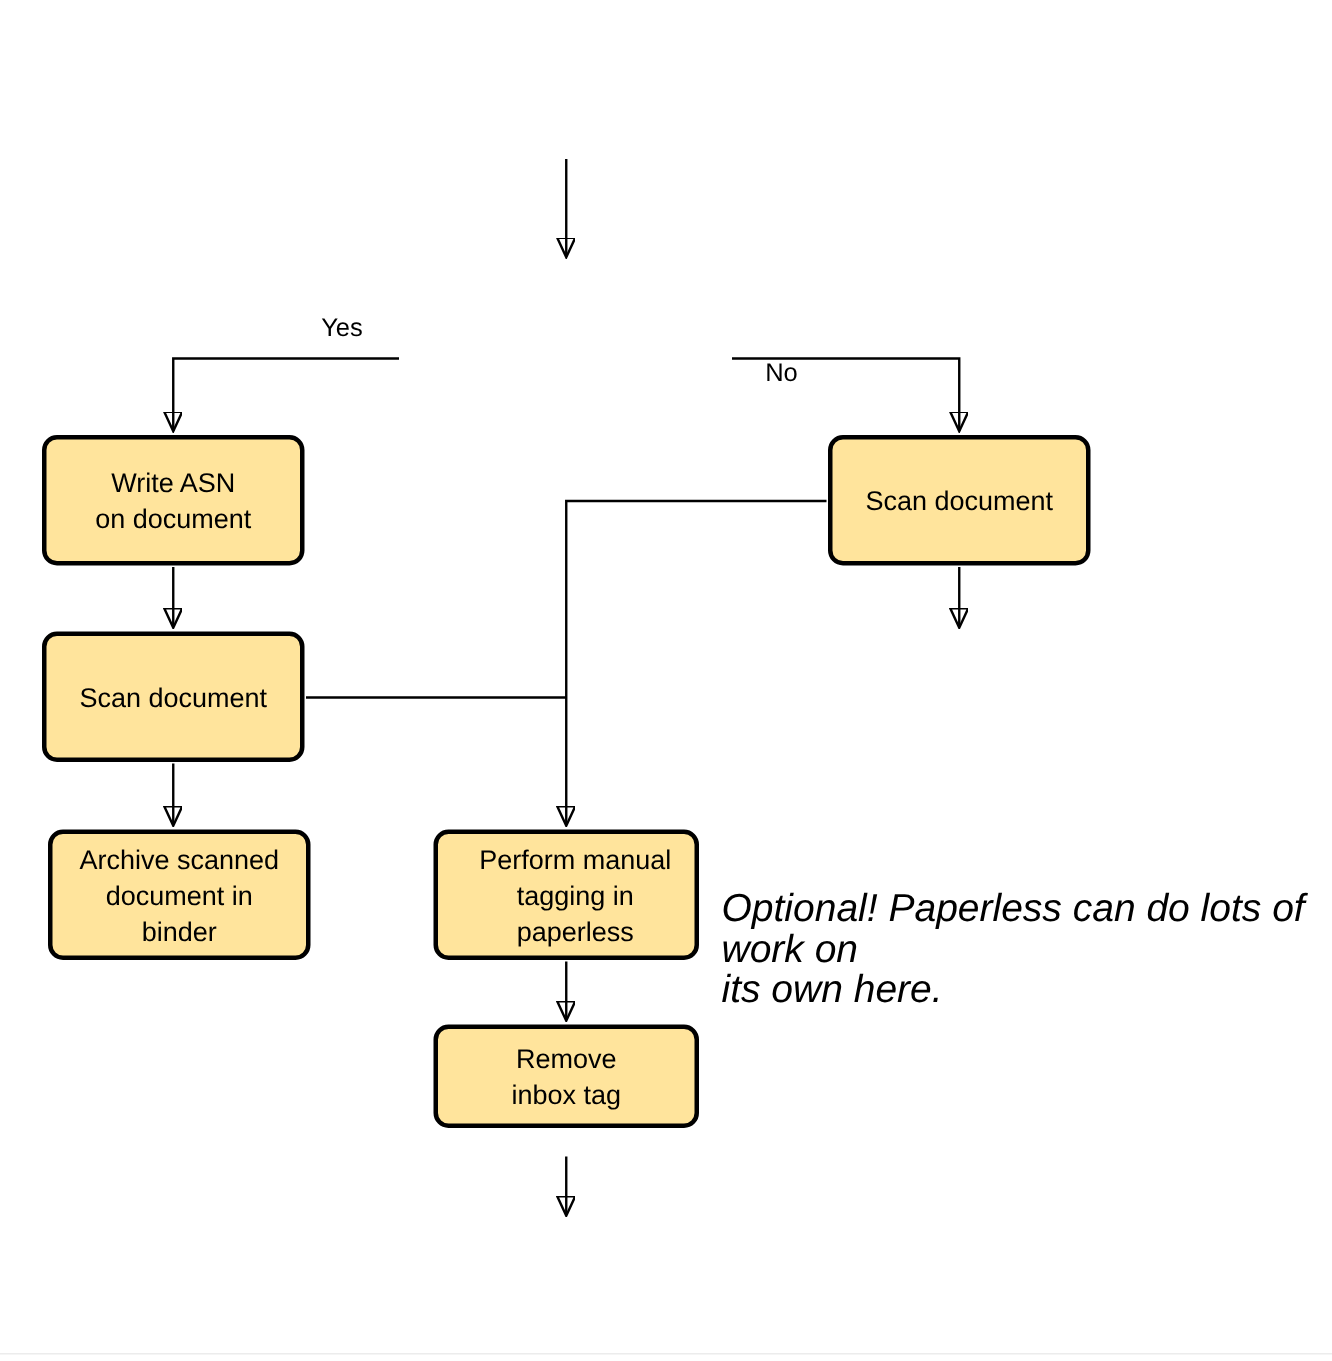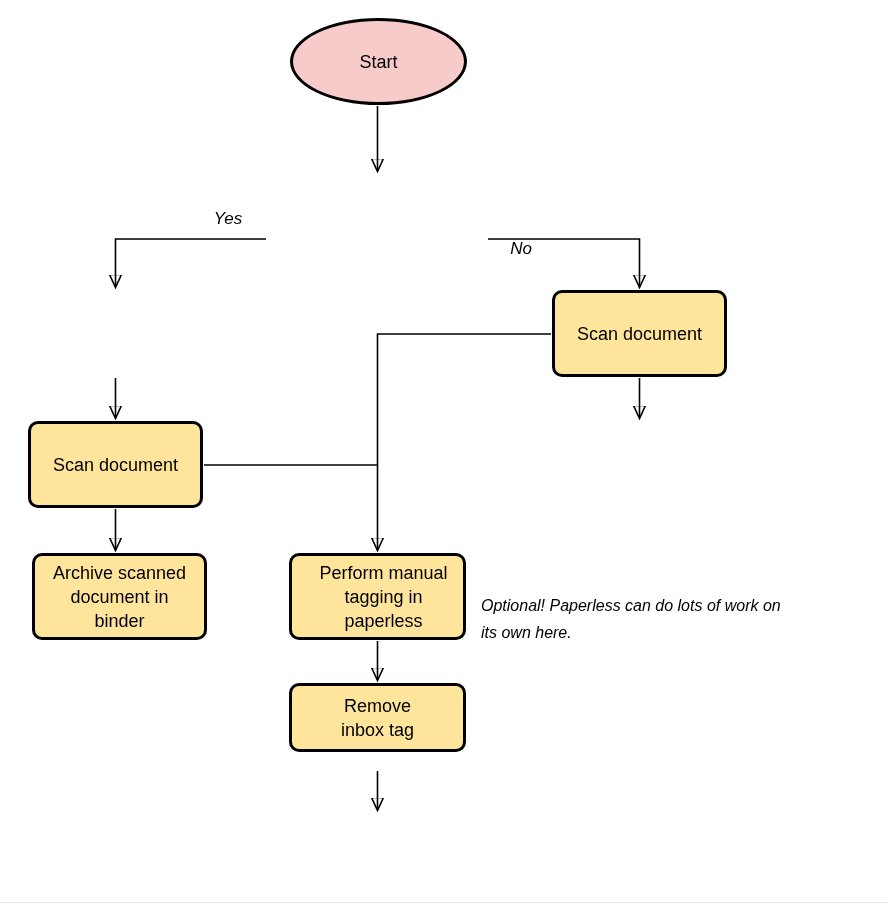--- a/index.html
+++ b/index.html
@@ -44,27 +44,26 @@
     display: flex; align-items: center; justify-content: center;
     text-align: center; white-space: pre-line;
     font-size: 18px; line-height: 24px;
   }
   .edge-label {
     position: absolute;
     font-size: 17px;
     line-height: 20px;
     text-align: center;
     width: 50px;
-    font-style: italic;
   }
   .note {
     position: absolute;
     left: 481px; top: 592px;
     width: 408px;
-    font-size: 16px;
+    font-size: 26px;
     line-height: 27px;
     font-style: italic;
     white-space: pre-line;
   }
   .bottom-rule {
     position: absolute;
     left: 0; top: 902px;
     width: 888px; height: 1px;
     background: #ececec;
   }
@@ -98,28 +97,29 @@
     <path d="M488,239 L639.5,239 L639.5,287" marker-end="url(#arrow)"></path>
     <path d="M115.5,378 L115.5,418" marker-end="url(#arrow)"></path>
     <path d="M115.5,509 L115.5,550" marker-end="url(#arrow)"></path>
     <path d="M639.5,378 L639.5,418" marker-end="url(#arrow)"></path>
     <path d="M551,334 L377.5,334 L377.5,550" marker-end="url(#arrow)"></path>
     <path d="M204,465 L377.5,465"></path>
     <path d="M377.5,641 L377.5,680" marker-end="url(#arrow)"></path>
     <path d="M377.5,771 L377.5,810" marker-end="url(#arrow)"></path>
   </svg>
 
-  <div id="n-start" class="node terminal" style="background: rgb(247, 203, 201);">
-    <span>Start</span>
-  </div>
 
 
   <div class="edge-label" id="lbl-yes">Yes</div>
   <div class="edge-label" id="lbl-no">No</div>
 
+  <div id="n-write-asn" class="node process" style="background: rgb(255, 228, 156);">
+    <span>Write ASN
+on document</span>
+  </div>
 
   <div id="n-scan-left" class="node process" style="background: rgb(255, 228, 156);">
     <span>Scan document</span>
   </div>
 
   <div id="n-archive" class="node process" style="background: rgb(255, 228, 156);">
     <span>Archive scanned
 document in
 binder</span>
   </div>

